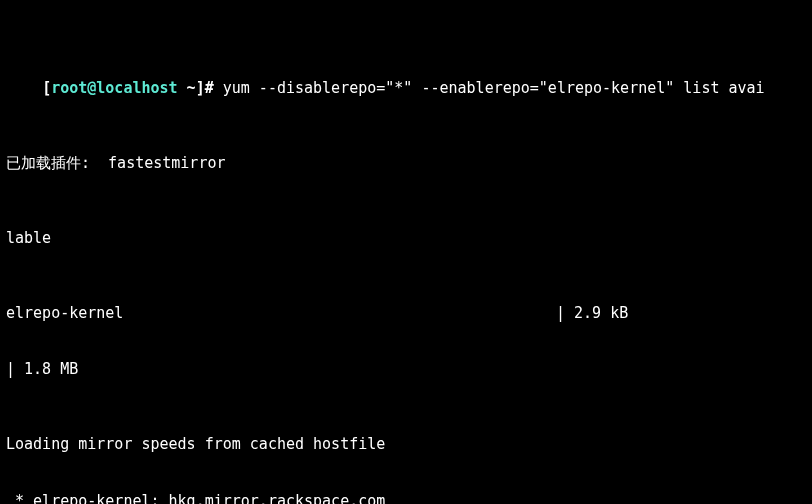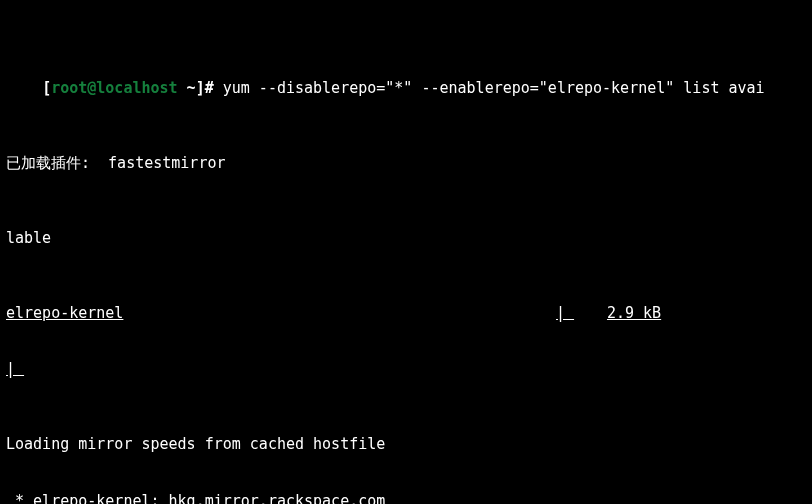--- a/index.html
+++ b/index.html
@@ -12,43 +12,43 @@
     font-size: 15px;
     line-height: 1.25;
     color: #fff;
     overflow: hidden;
   }
   .terminal {
     padding: 4px 6px;
     white-space: pre;
   }
   .bold { font-weight: 700; }
-  .red { color: #15803d; }
-  .dlrow { display: flex; text-decoration: underline; }
+  .red { color: #5eead4; }
+  .dlrow { display: flex; }
   .dl-name { width: 550px; }
-  .dl-size { width: 120px; text-align: center; }
+  .dl-size { width: 120px; }
   .dl-time { flex: 1; }
 </style>
 </head>
 <body>
 
 <div class="terminal">
   
   <div>
     <span class="bold">[</span><span class="bold red">root@localhost</span><span class="bold"> ~</span><span class="bold">]# </span><span>yum --disablerepo="*" --enablerepo="elrepo-kernel" list avai</span>
   </div>
   <div>已加载插件:  fastestmirror</div>
 
   <div>lable</div>
 
   <div class="dlrow">
     <span class="dl-name">elrepo-kernel</span><span>| </span><span class="dl-size">2.9 kB</span>
   </div>
   <div class="dlrow">
-    <span>| </span>
+    <span>| </span><span class="dl-size">1.8 MB</span>
   </div>
 
   <div>Loading mirror speeds from cached hostfile</div>
   <div> * elrepo-kernel: hkg.mirror.rackspace.com</div>
 
   
 
   
 
   

